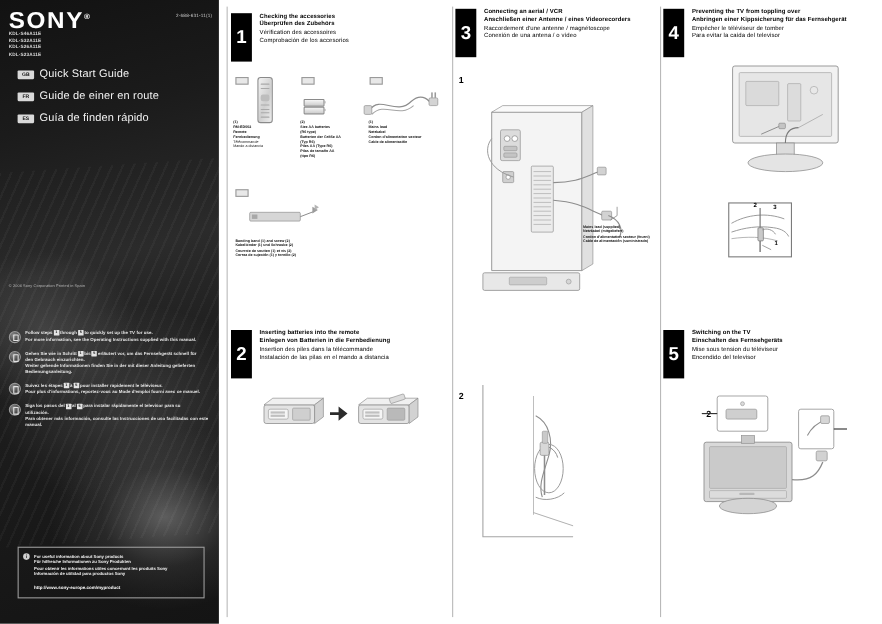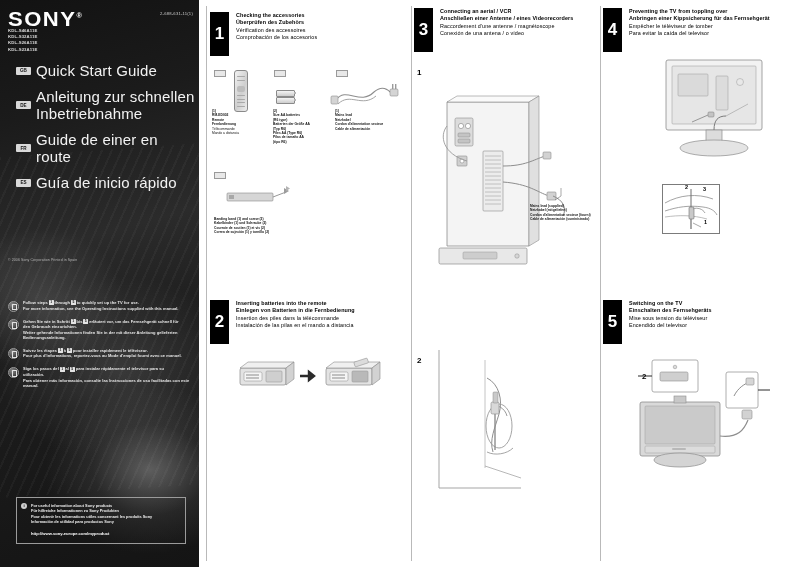--- a/index.html
+++ b/index.html
@@ -26,21 +26,21 @@
   .sony-logo .reg{font-size:7px;vertical-align:super;letter-spacing:0;}
 
   .doc-id{position:absolute;right:6px;top:11px;color:#c8c8c8;font-size:4.2px;letter-spacing:.2px;}
 
   .models{position:absolute;left:8px;top:28px;color:#d8d8d8;font-size:4.3px;font-weight:bold;line-height:6.2px;letter-spacing:.1px;}
 
   .lang-list{position:absolute;left:16px;top:62px;width:180px;}
   .lang-row{display:flex;align-items:center;margin-bottom:9px;}
   .lang-badge{display:inline-block;background:#d9d9d9;color:#111;font-size:4.6px;font-weight:bold;
      padding:1.5px 3px;border-radius:1px;margin-right:5px;min-width:9px;text-align:center;line-height:5px;}
-  .lang-title{color:#f2f2f2;font-size:15px;letter-spacing:.15px;}
+  .lang-title{color:#f2f2f2;font-size:10px;letter-spacing:.15px;}
 
   .copyright{position:absolute;left:8px;top:258px;color:#b5b5b5;font-size:3.5px;letter-spacing:.1px;}
 
   
   .notes{position:absolute;left:8px;top:300px;width:184px;}
   .note{display:flex;margin-bottom:7px;}
   .note-ico{flex:0 0 auto;width:9px;height:9px;border-radius:50%;
      background:radial-gradient(circle at 35% 32%, #8d8d8d, #3c3c3c 70%);border:.5px solid #9a9a9a;margin-right:4px;margin-top:.5px;
      position:relative;}
   .note-ico:after{content:"";position:absolute;left:2.6px;top:2.1px;width:3.6px;height:4.6px;border:.6px solid #e2e2e2;border-radius:.5px;}
@@ -109,30 +109,26 @@
       <div>KDL-S26A11E</div>
       <div>KDL-S23A11E</div>
     </div>
 
     <div class="lang-list">
       <div class="lang-row">
         <span class="lang-badge">GB</span>
         <span class="lang-title">Quick Start Guide</span>
       </div>
       <div class="lang-row">
-        <span class="lang-badge">DE</span>
-        <span class="lang-title">Anleitung zur schnellen Inbetriebnahme</span>
-      </div>
-      <div class="lang-row">
         <span class="lang-badge">FR</span>
         <span class="lang-title">Guide de einer en route</span>
       </div>
       <div class="lang-row">
         <span class="lang-badge">ES</span>
-        <span class="lang-title">Guía de inicio rápido</span>
+        <span class="lang-title">Guía de finden rápido</span>
       </div>
     </div>
 
     <div class="copyright">© 2006 Sony Corporation    Printed in Spain</div>
 
     <div class="notes">
 
       <div class="note">
         <div class="note-ico"></div>
         <div class="note-txt">

